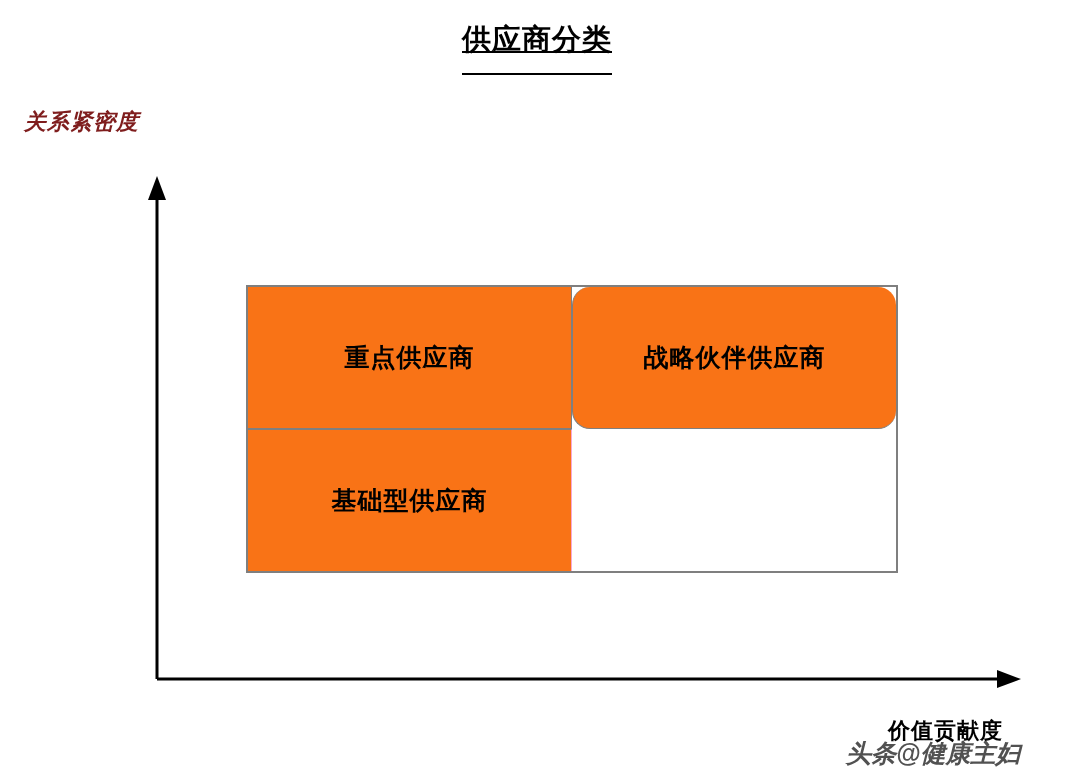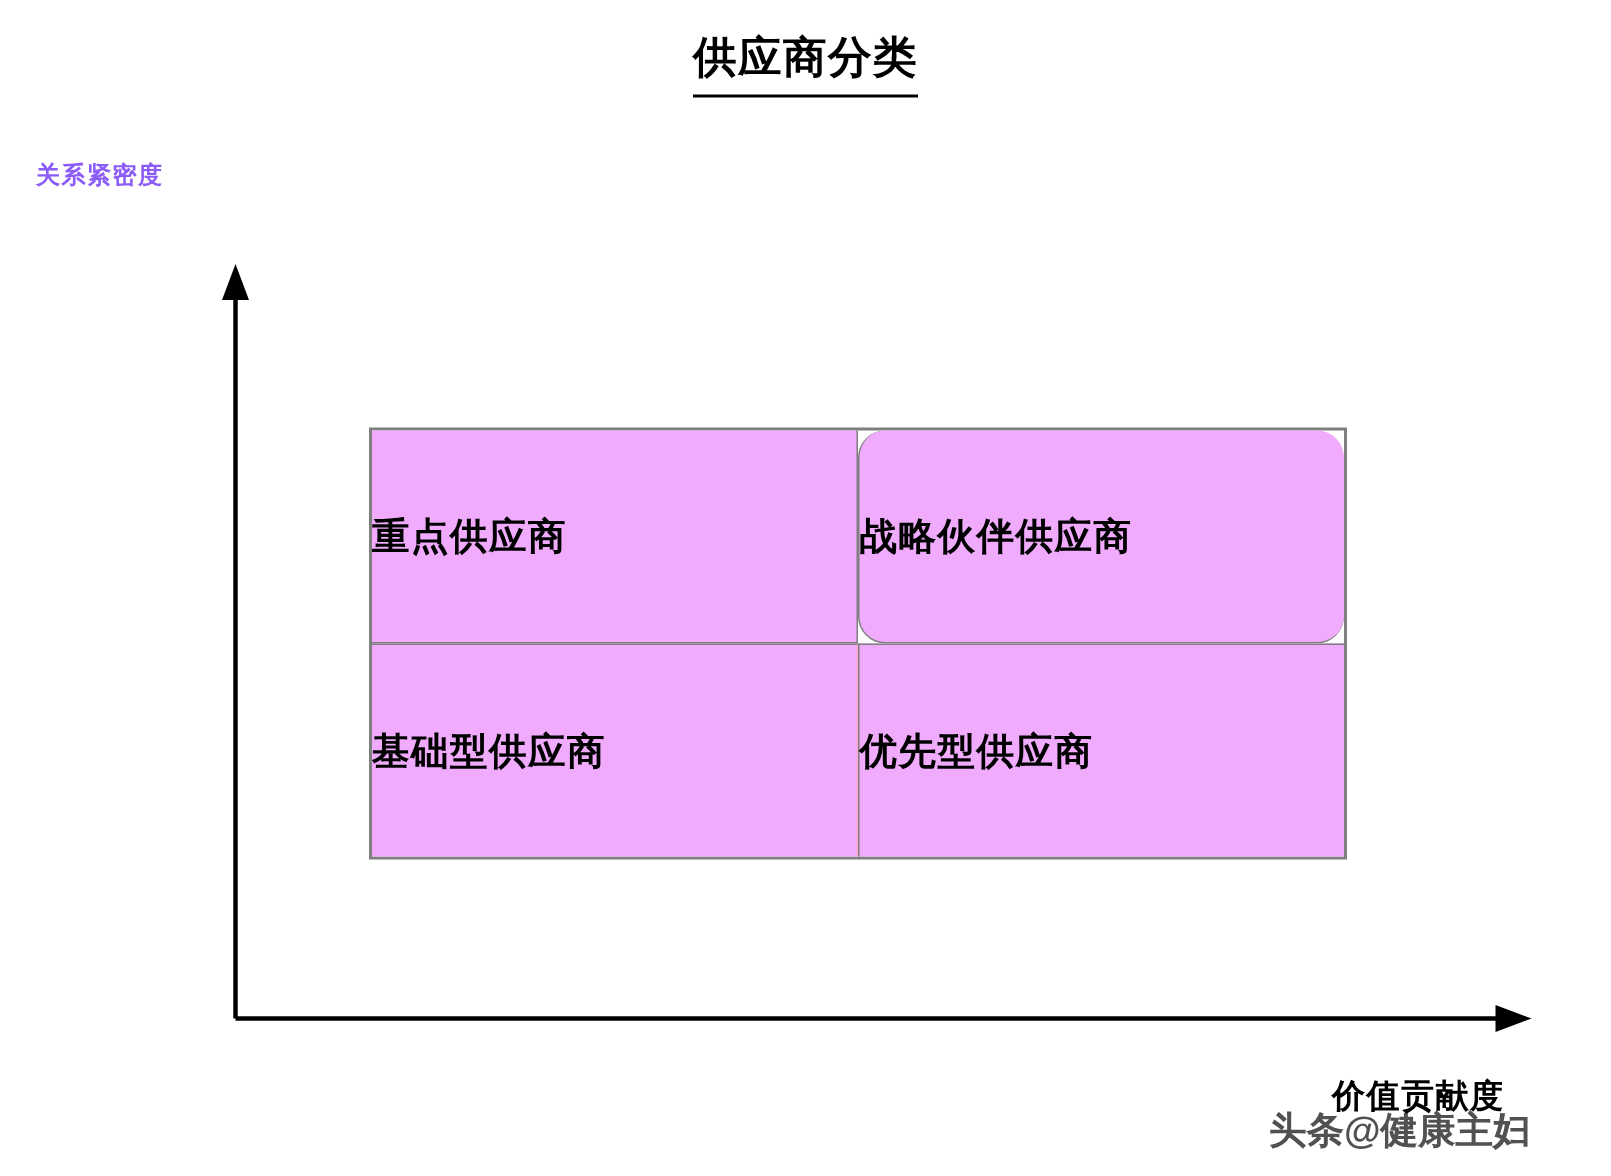--- a/index.html
+++ b/index.html
@@ -28,33 +28,35 @@
     text-align: center;
     font-size: 29px;
     font-weight: bold;
     letter-spacing: 1px;
     color: #000000;
     line-height: 38px;
   }
   .title span.txt {
     display: inline-block;
     border-bottom: 2px solid #000000;
-    padding-bottom: 5px;
+    padding-bottom: 15px;
+    text-decoration: underline;
   }
 
   
   .y-axis-label {
     position: absolute;
     left: 24px;
     top: 107px;
-    font-size: 16px;
+    font-size: 22px;
     font-weight: bold;
-    color: #8b5cf6;
+    color: #7f1d1d;
     letter-spacing: 1px;
     white-space: nowrap;
+    font-style: italic;
   }
 
   
   .x-axis-label {
     position: absolute;
     left: 888px;
     top: 716px;
     font-size: 22px;
     font-weight: bold;
     color: #000000;
@@ -83,22 +85,23 @@
     display: grid;
     grid-template-columns: 1fr 1fr;
     grid-template-rows: 1fr 1fr;
     border: 2px solid #7f7f7f;
     box-sizing: border-box;
     background: #ffffff;
   }
   .cell {
     display: flex;
     align-items: center;
+    justify-content: center;
     box-sizing: border-box;
-    background: #f0abfc;
+    background: #f97316;
   }
   .cell-tl { border-right: 1px solid #7f7f7f; border-bottom: 1px solid #7f7f7f; }
   .cell-tr { border-left: 1px solid #7f7f7f;  border-bottom: 1px solid #7f7f7f; border-radius: 18px; }
   .cell-bl { border-right: 1px solid #f9a8d4; border-top: 1px solid #7f7f7f; }
   .cell-br { border-left: 1px solid #7f7f7f;  border-top: 1px solid #7f7f7f; }
   .cell-label {
     font-size: 25px;
     font-weight: bold;
     color: #000000;
     letter-spacing: 1px;
@@ -110,20 +113,21 @@
     position: absolute;
     left: 846px;
     top: 737px;
     font-size: 25px;
     font-weight: bold;
     color: #2b2b2b;
     opacity: 0.82;
     letter-spacing: 0px;
     white-space: nowrap;
     z-index: 4;
+    font-style: italic;
   }
 </style>
 </head>
 <body>
 
 <div id="page">
 
   <div class="title">
     <span class="txt">供应商分类</span>
   </div>
@@ -144,22 +148,19 @@
   <div class="matrix">
     <div class="cell cell-tl">
       <span class="cell-label">重点供应商</span>
     </div>
     <div class="cell cell-tr">
       <span class="cell-label">战略伙伴供应商</span>
     </div>
     <div class="cell cell-bl">
       <span class="cell-label">基础型供应商</span>
     </div>
-    <div class="cell cell-br">
-      <span class="cell-label">优先型供应商</span>
-    </div>
   </div>
 
   <div class="watermark">头条@健康主妇</div>
 
   <div class="x-axis-label">价值贡献度</div>
 
 </div>
 
 </body></html>

